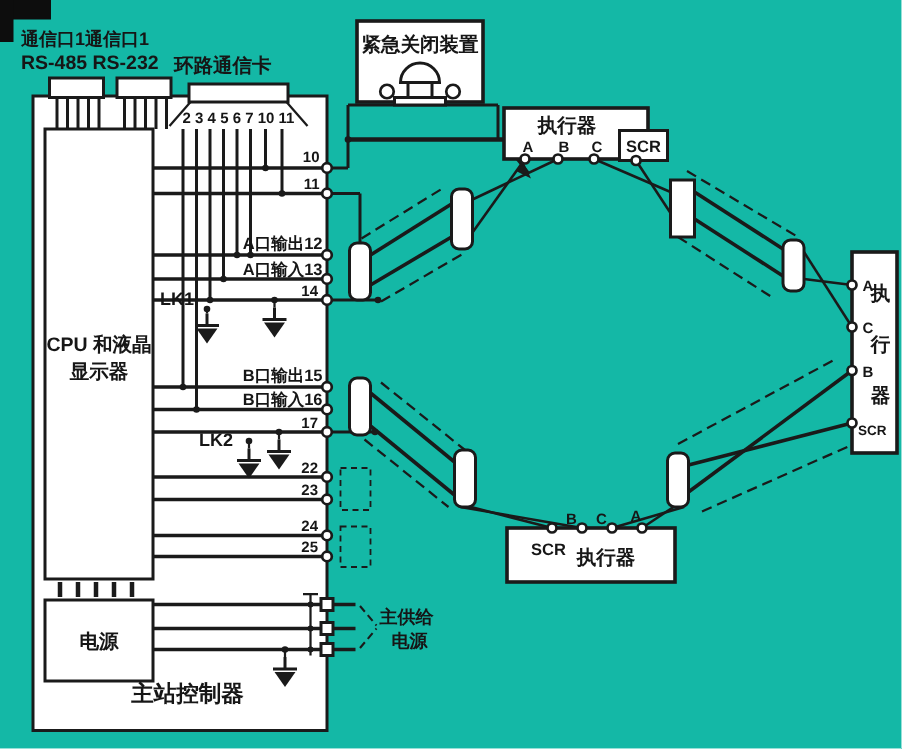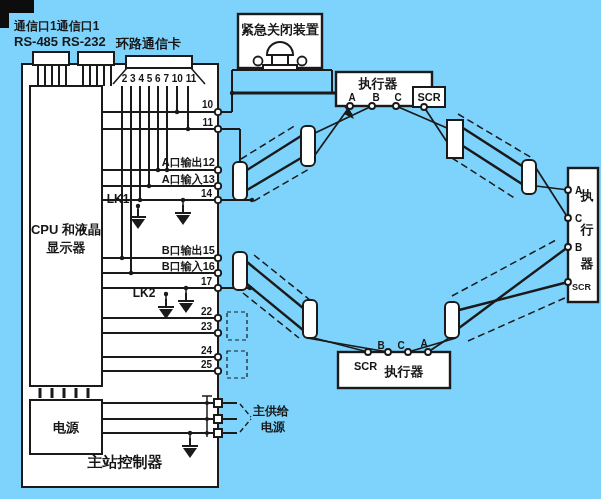--- a/index.html
+++ b/index.html
@@ -1,16 +1,16 @@
 <!DOCTYPE html>
 <html><head>
 <meta charset="utf-8">
 <style>
   html,body{margin:0;padding:0;background:#ffffff;}
-  .stage{position:relative;width:601px;height:499px;background:#7dd3fc;overflow:hidden;}
+  .stage{position:relative;width:601px;height:499px;background:#14b8a6;overflow:hidden;}
   svg{position:absolute;left:0;top:0;}
   text{font-family:"Liberation Sans","DejaVu Sans",sans-serif;font-weight:700;fill:#161616;}
   .f9{font-size:9px}.f10{font-size:10px}.f11{font-size:11px}.f12{font-size:12px}.f13{font-size:13px}.f15{font-size:15px}
   .mid{text-anchor:middle}.end{text-anchor:end}
   line,polyline,path,polygon{stroke:#1a1a1a;fill:none;}
   rect{stroke:#1a1a1a;fill:#ffffff;}
   .w15{stroke-width:1.5}.w2{stroke-width:2}.w22{stroke-width:2.2}.w24{stroke-width:2.4}.w3{stroke-width:3}
   .xw{stroke-width:1.7}
   .sh{stroke-width:1.5;stroke-dasharray:7 4;}
   .dashbox{stroke-dasharray:4 3;stroke-width:1.2;fill:none;}

